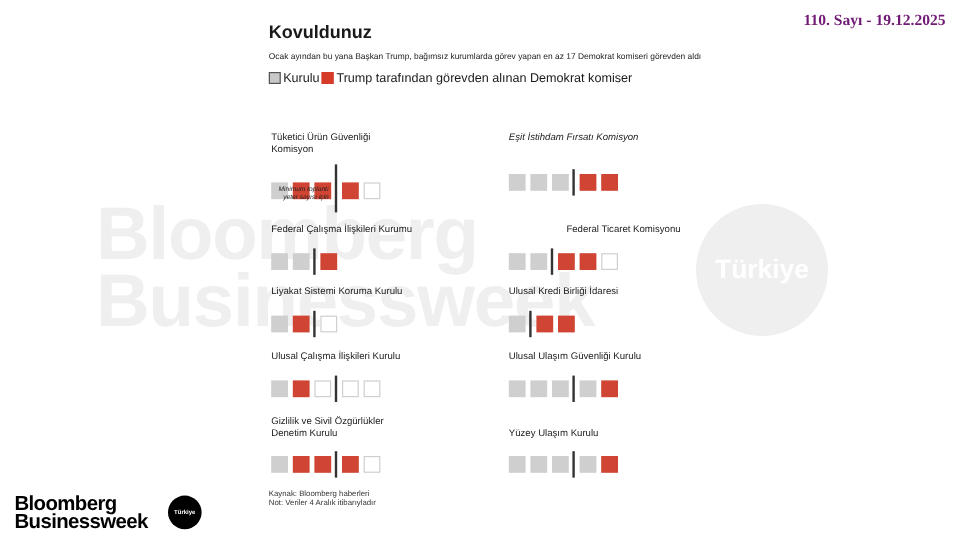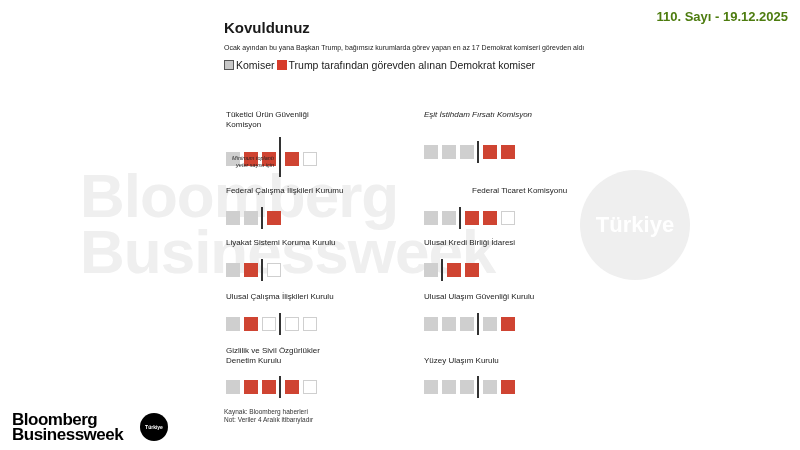--- a/index.html
+++ b/index.html
@@ -1,19 +1,19 @@
 <!DOCTYPE html>
 <html><head>
 <meta charset="utf-8">
 <style>
   html, body { margin:0; padding:0; }
   body { width:800px; height:450px; background:#ffffff; position:relative; overflow:hidden; font-family:"Liberation Sans", sans-serif; color:#1a1a1a; }
   .watermark { position:absolute; left:80px; top:168px; font-family:"Liberation Sans", sans-serif; font-weight:bold; font-size:62px; line-height:56px; color:#efefef; letter-spacing:-1px; z-index:0; }
   .wm-circle { position:absolute; left:580px; top:170px; width:110px; height:110px; border-radius:50%; background:#efefef; z-index:0; display:flex; align-items:center; justify-content:center; color:#ffffff; font-weight:bold; font-size:22px; }
-  .issue { position:absolute; right:12px; top:9px; font-weight:bold; font-size:13px; color:#4d7c0f; }
+  .issue { position:absolute; right:12px; top:9px; font-weight:bold; font-size:13px; color:#701a75;font-family:Liberation Serif, serif; }
   .panel { position:absolute; left:224px; top:18px; width:380px; z-index:1; }
   .title { font-weight:bold; font-size:15px; margin:0; line-height:20px; }
   .subtitle { font-size:7px; line-height:9px; margin-top:5px; width:370px; color:#222; }
   .legend { margin-top:7px; font-size:10.5px; line-height:12px; }
   .legend .row { display:flex; align-items:center; gap:2px; }
   .lg-box { display:inline-block; width:8px; height:8px; border:1px solid #555; vertical-align:middle; }
   .lg-box.gray { background:#c8c8c8; }
   .lg-box.red { background:#d63b2a; border-color:#d63b2a; }
   .lg-box.empty { background:#fff; border-color:#222; }
   .agency { position:absolute; font-size:8px; line-height:10px; color:#222; }
@@ -41,21 +41,21 @@
   </div>
 
 <div class="issue">110. Sayı - 19.12.2025</div>
 
 <div class="panel">
   <h1 class="title">Kovuldunuz</h1>
   <div class="subtitle">Ocak ayından bu yana Başkan Trump, bağımsız kurumlarda görev yapan en az 17 Demokrat komiseri görevden aldı</div>
   <div class="legend">
     <div class="row">
       <span class="lg-box gray"></span>
-      <span>Komiser</span>
+      <span>Kurulu</span>
       <span class="lg-box red"></span>
       <span>Trump tarafından görevden alınan Demokrat komiser</span>
     </div>
   </div>
 </div>
 
 <div id="agencies">
     <div class="agency" style="left: 226px; top: 110px; width: 110px;">Tüketici Ürün Güvenliği Komisyon</div>
     <div class="boxes" style="left: 226px; top: 141px;">
       <div class="box gray"></div>

